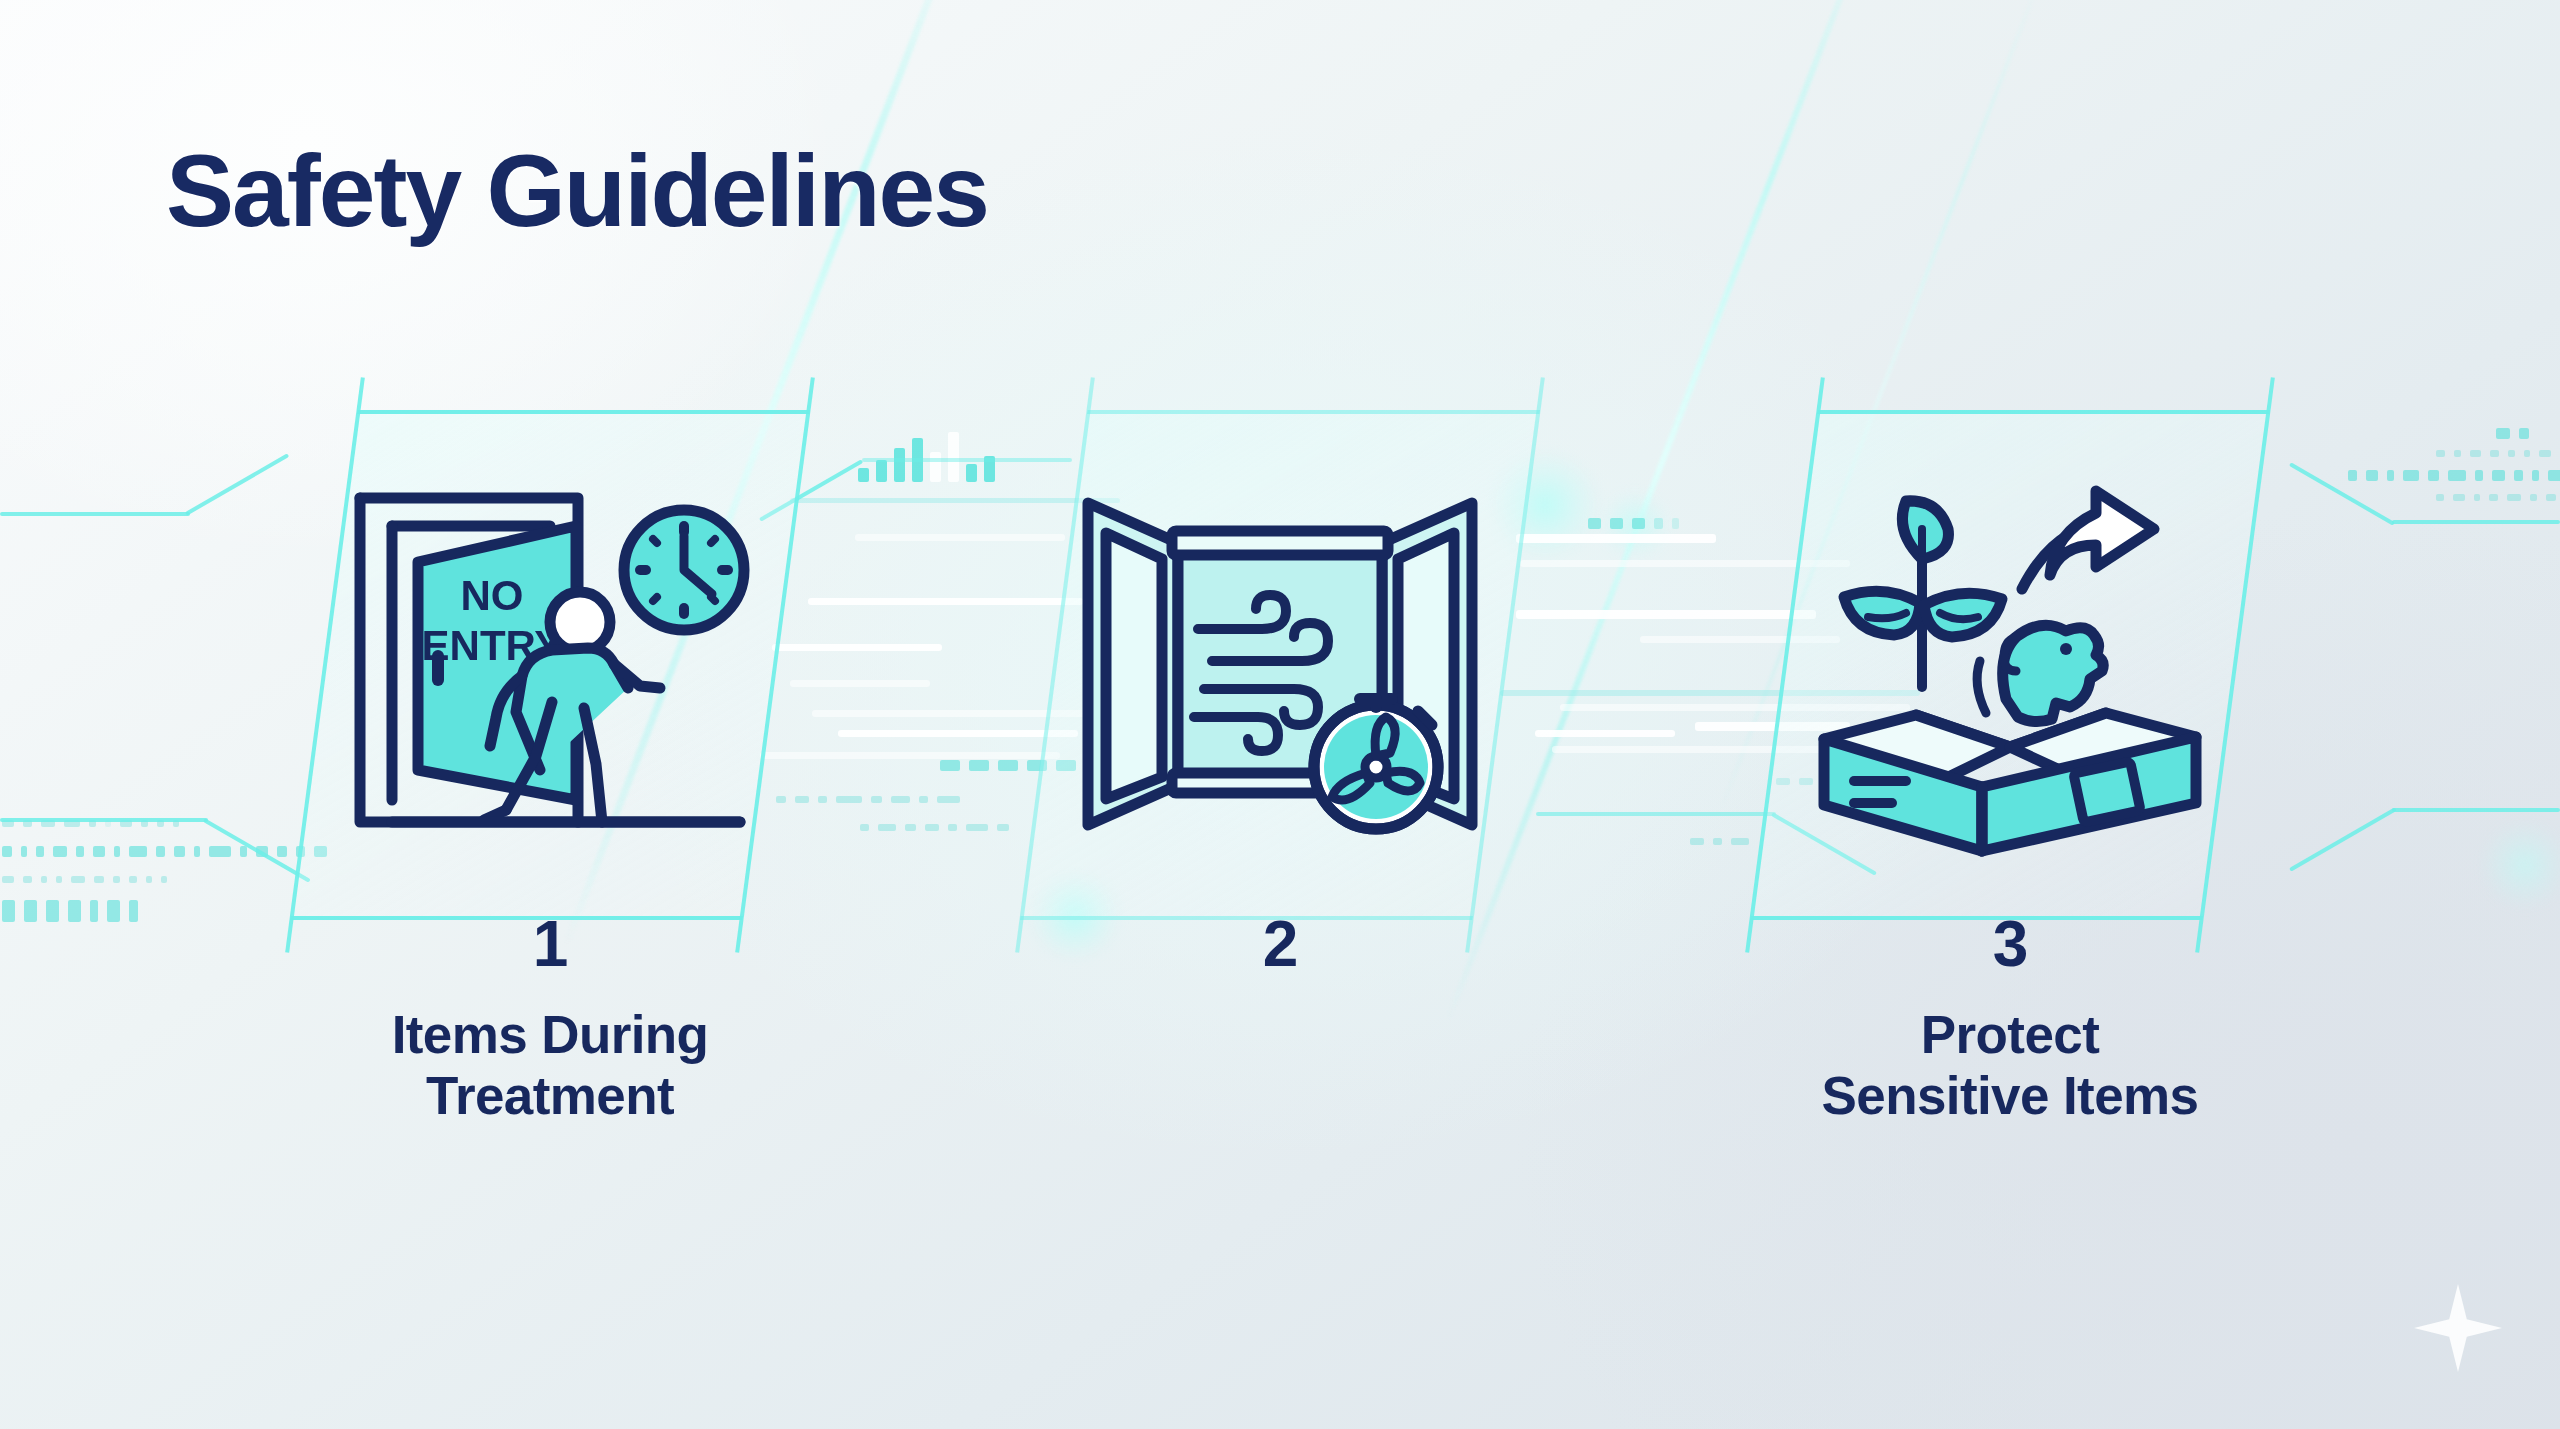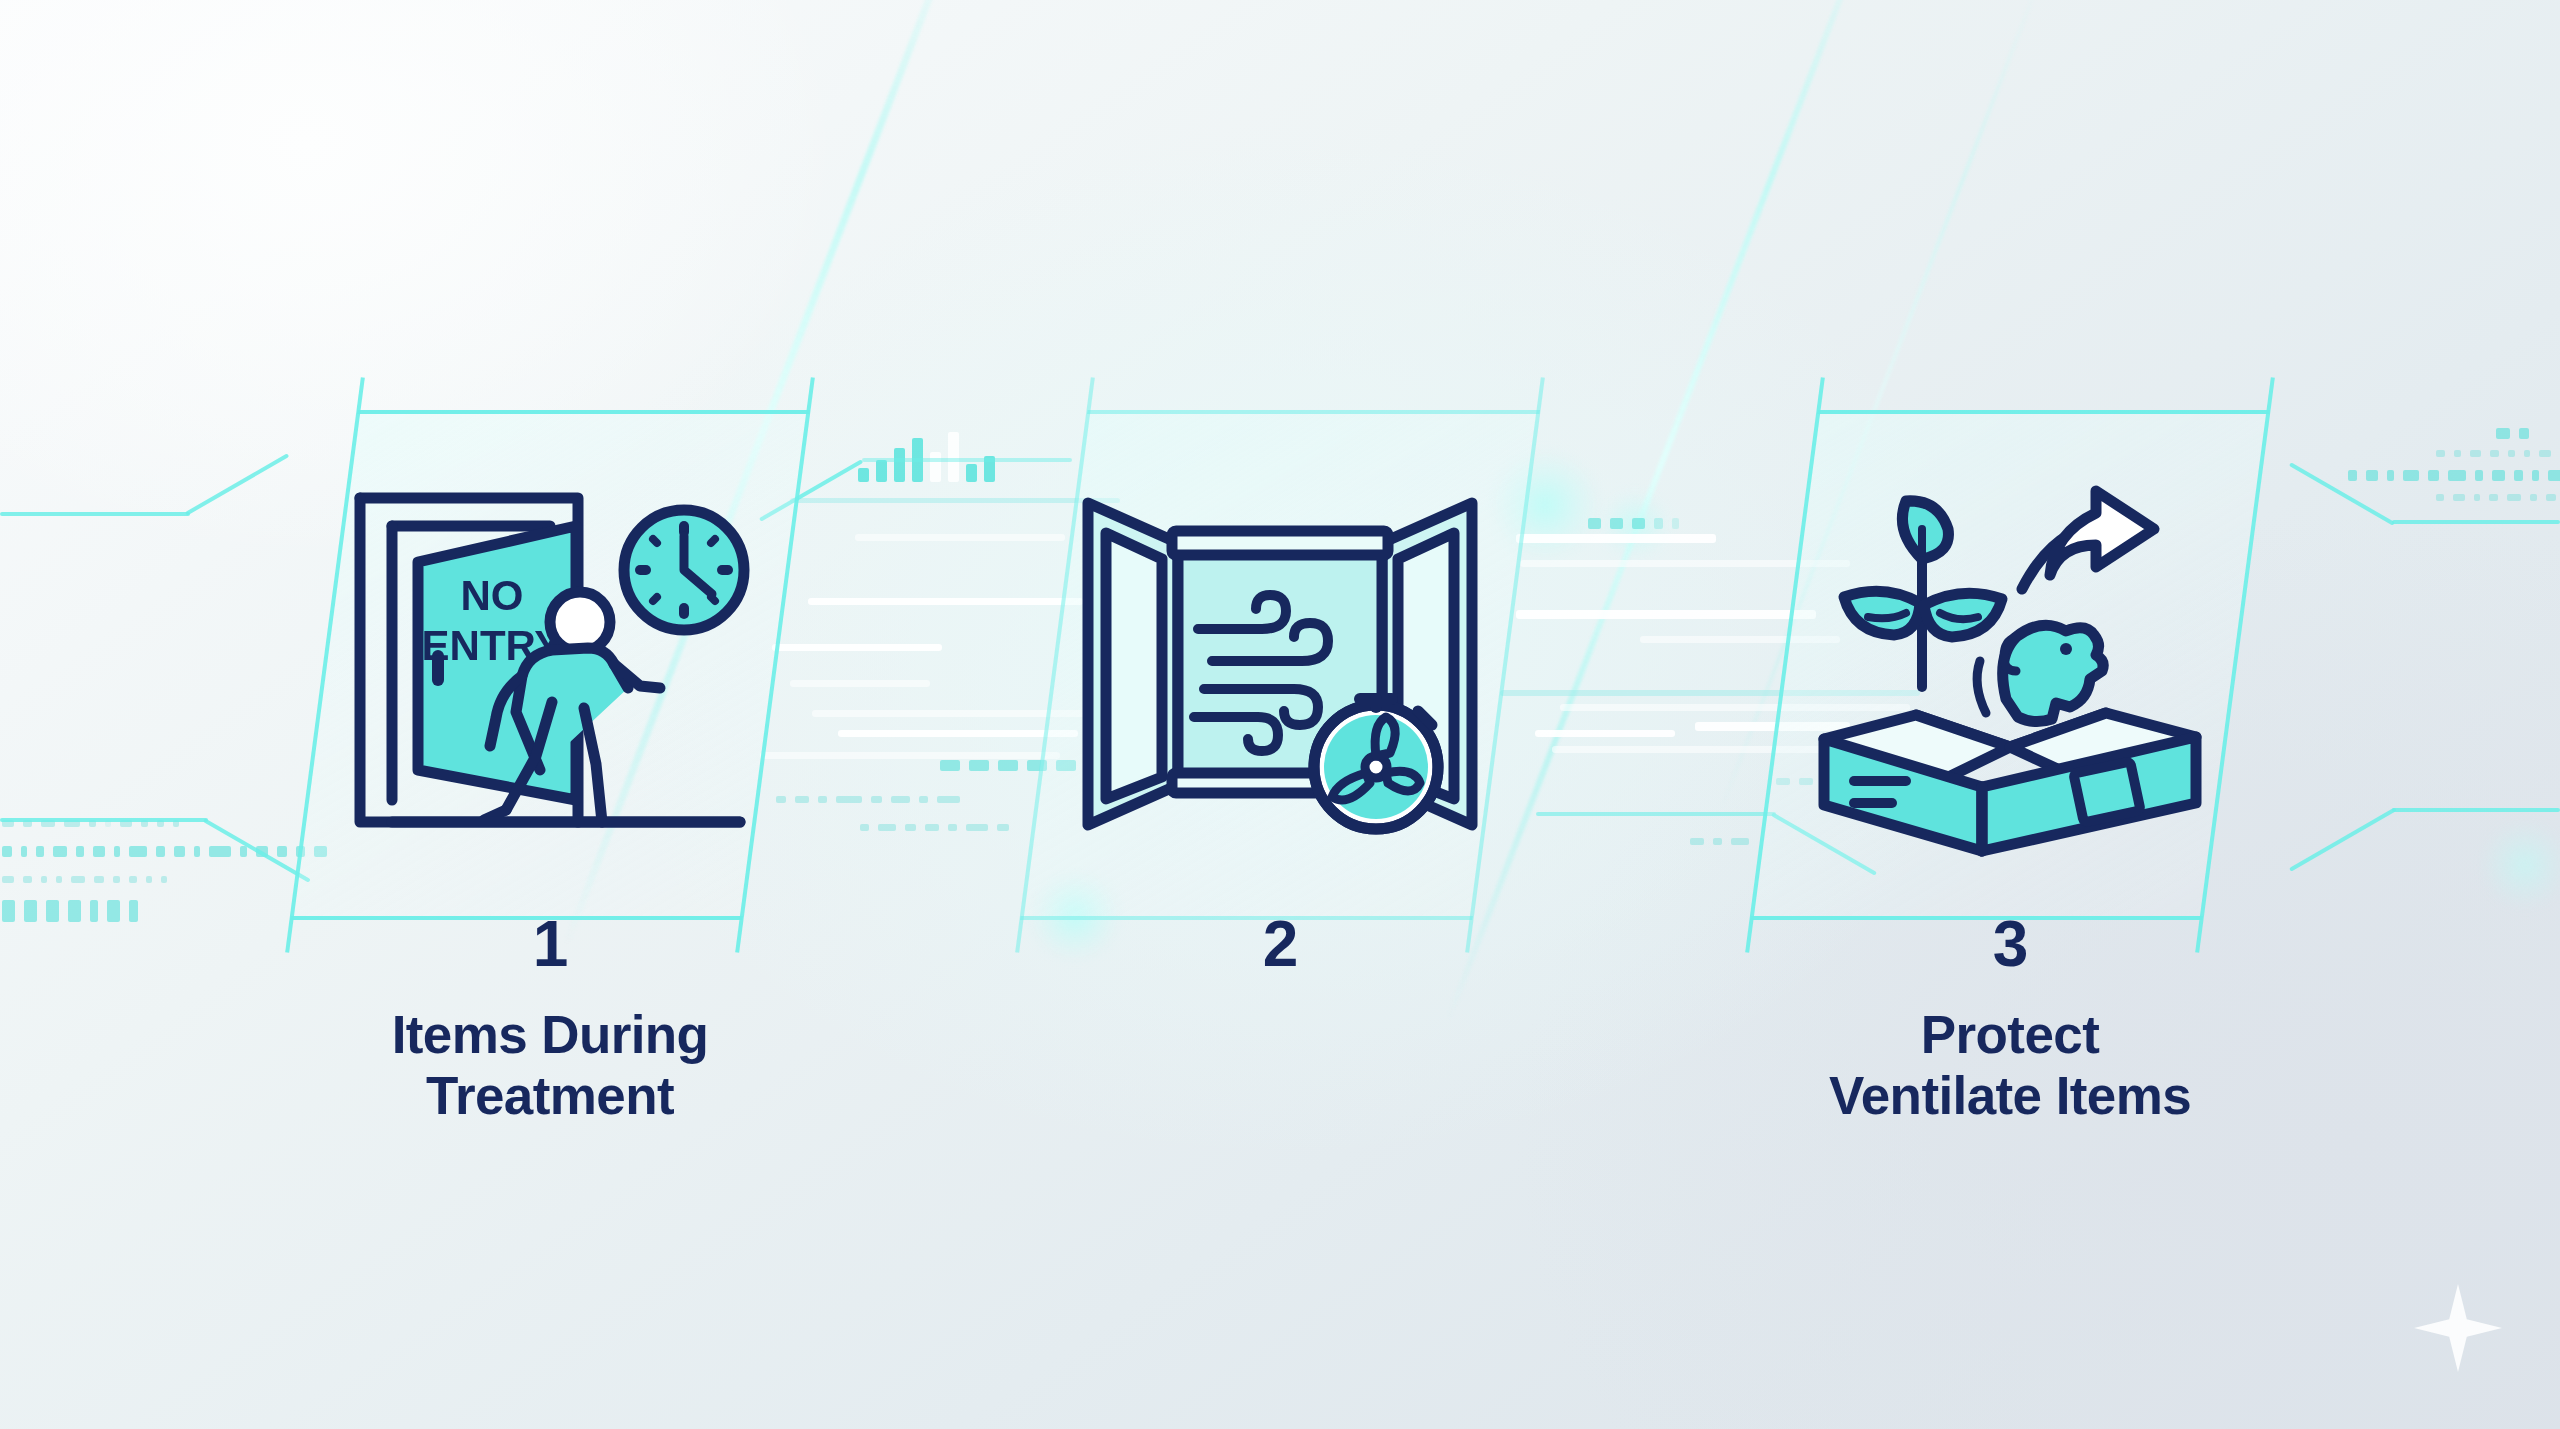--- a/index.html
+++ b/index.html
@@ -403,20 +403,21 @@
     <div class="rail" style="left:1536px; top:812px; width:240px; opacity:.7;"></div>
     <div class="rail-diag" style="left:1772px; top:812px; width:120px; transform:rotate(30deg);"></div>
 
     <div class="rail-diag" style="left:2290px; top:462px; width:120px; transform:rotate(30deg);"></div>
     <div class="rail" style="left:2392px; top:520px; width:168px;"></div>
 
     <div class="rail-diag" style="left:2290px; top:868px; width:122px; transform:rotate(-30deg);"></div>
     <div class="rail" style="left:2392px; top:808px; width:168px;"></div>
   </div>
 
+  <div id="title">Safety Guidelines</div>
 
   <div id="panels">
 
     <div class="panel p1" style="left:290px;">
       <div class="frame"></div>
       <div class="frame-edge"></div>
       <div class="chamfer-l"></div>
       <div class="chamfer-r"></div>
 
       <div class="icon-wrap">
@@ -562,17 +563,17 @@
       <div class="num">1</div>
       <div class="label">Items During
 Treatment</div>
     </div>
     <div class="caption" style="left:1020px;">
       <div class="num">2</div>
     </div>
     <div class="caption" style="left:1750px;">
       <div class="num">3</div>
       <div class="label">Protect
-Ventilate Items</div>
+Sensitive Items</div>
     </div>
   </div>
 
 </div>
 
 </body></html>

